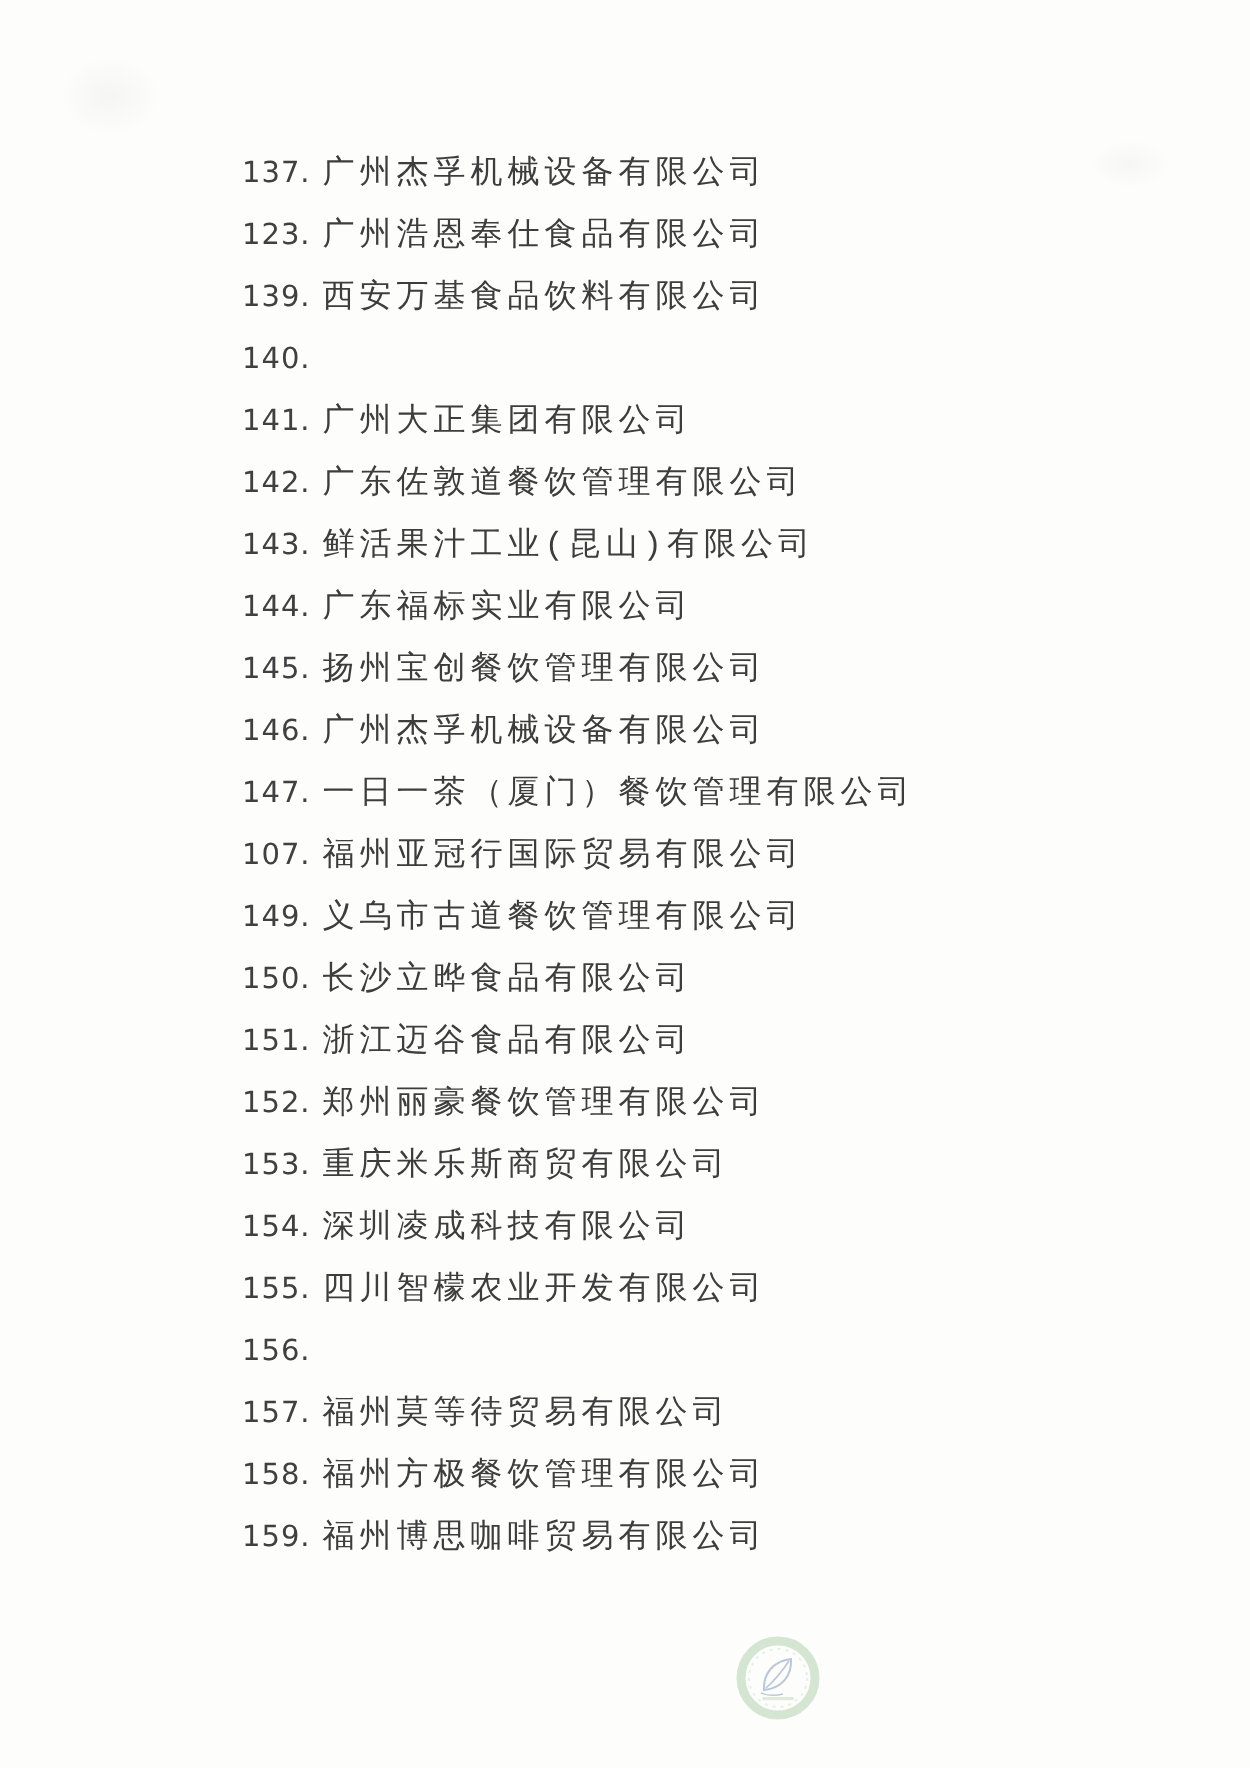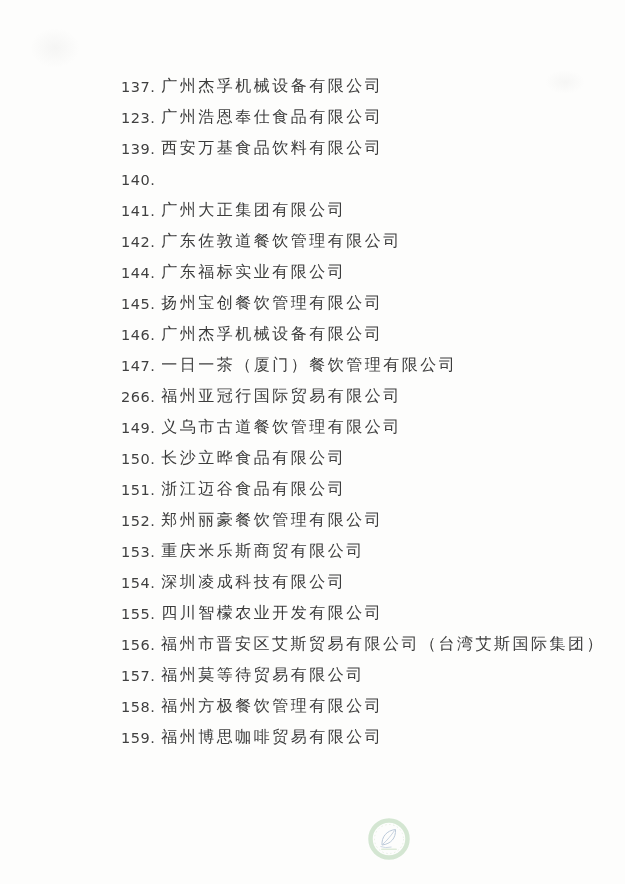--- a/index.html
+++ b/index.html
@@ -99,20 +99,24 @@
     <div class="row">
       <span class="num">141.</span>
       <span class="name">广州大正集团有限公司</span>
     </div>
 
     <div class="row">
       <span class="num">142.</span>
       <span class="name">广东佐敦道餐饮管理有限公司</span>
     </div>
 
+    <div class="row">
+      <span class="num">143.</span>
+      <span class="name">鲜活果汁工业(昆山)有限公司</span>
+    </div>
 
     <div class="row">
       <span class="num">144.</span>
       <span class="name">广东福标实业有限公司</span>
     </div>
 
     <div class="row">
       <span class="num">145.</span>
       <span class="name">扬州宝创餐饮管理有限公司</span>
     </div>
@@ -121,21 +125,21 @@
       <span class="num">146.</span>
       <span class="name">广州杰孚机械设备有限公司</span>
     </div>
 
     <div class="row">
       <span class="num">147.</span>
       <span class="name">一日一茶（厦门）餐饮管理有限公司</span>
     </div>
 
     <div class="row">
-      <span class="num">266.</span>
+      <span class="num">107.</span>
       <span class="name">福州亚冠行国际贸易有限公司</span>
     </div>
 
     <div class="row">
       <span class="num">149.</span>
       <span class="name">义乌市古道餐饮管理有限公司</span>
     </div>
 
     <div class="row">
       <span class="num">150.</span>
@@ -162,21 +166,20 @@
       <span class="name">深圳凌成科技有限公司</span>
     </div>
 
     <div class="row">
       <span class="num">155.</span>
       <span class="name">四川智檬农业开发有限公司</span>
     </div>
 
     <div class="row">
       <span class="num">156.</span>
-      <span class="name">福州市晋安区艾斯贸易有限公司（台湾艾斯国际集团）</span>
     </div>
 
     <div class="row">
       <span class="num">157.</span>
       <span class="name">福州莫等待贸易有限公司</span>
     </div>
 
     <div class="row">
       <span class="num">158.</span>
       <span class="name">福州方极餐饮管理有限公司</span>

